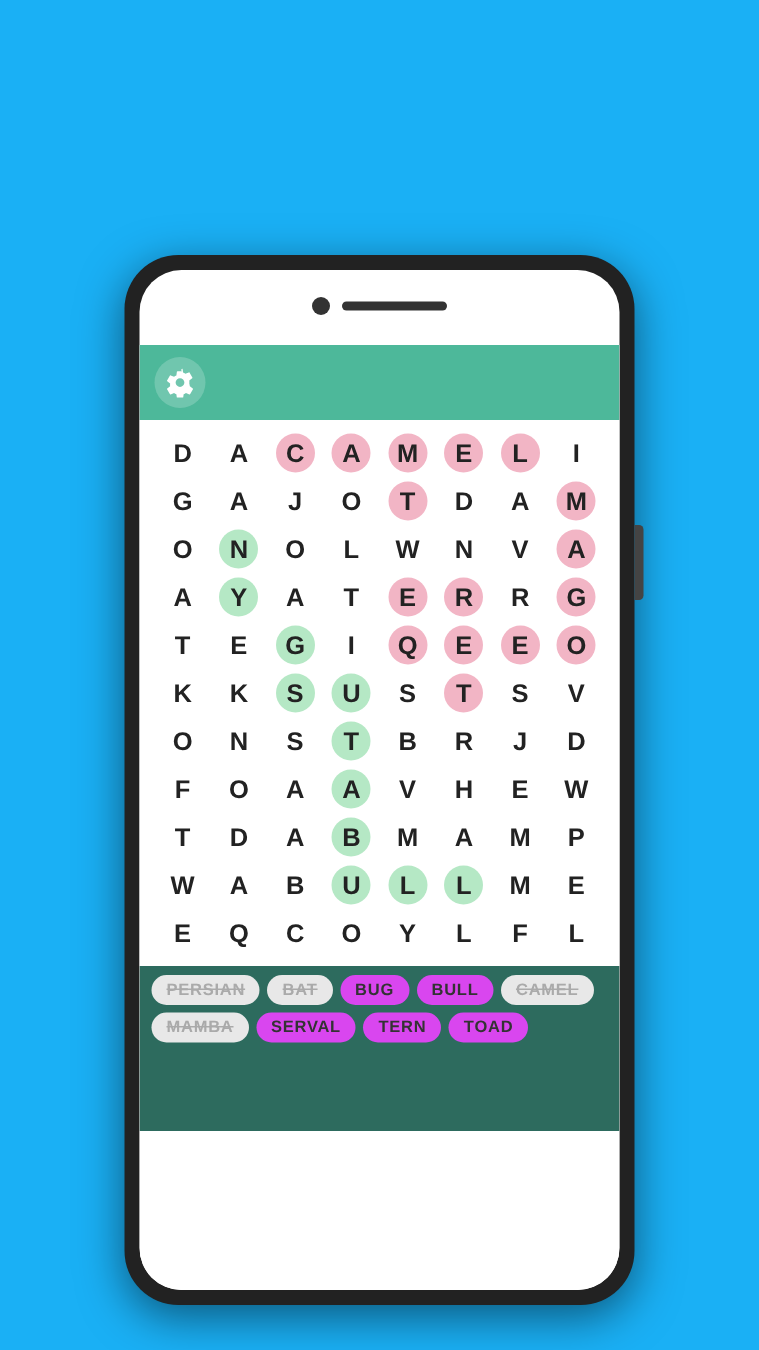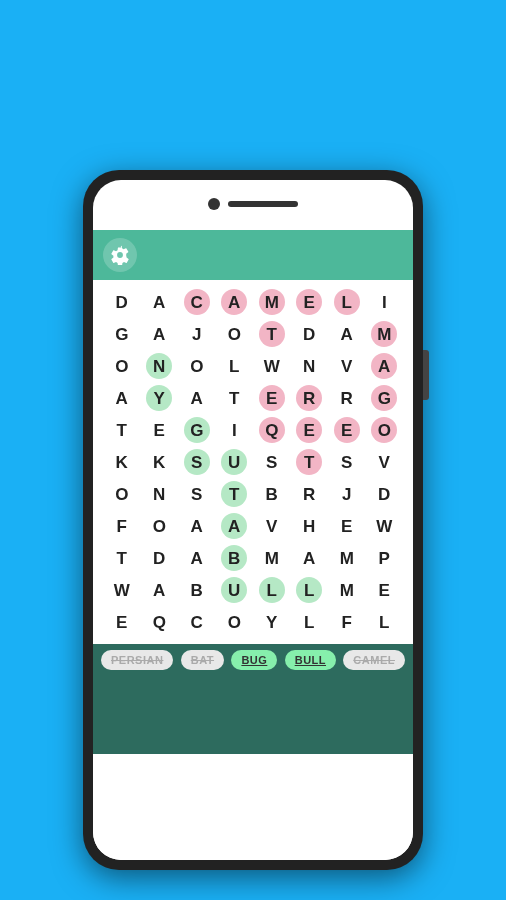--- a/index.html
+++ b/index.html
@@ -165,33 +165,32 @@
     .chips-area {
       background: #2d6b5e;
       padding: 6px 8px 10px;
       min-height: 110px;
     }
     .chips-row {
       display: flex;
       flex-wrap: nowrap;
       gap: 5px;
       margin-bottom: 5px;
-      justify-content: space-between;
+      justify-content: flex-start;
     }
     .chip {
-      background: #86efac;
+      background: #d946ef;
       border-radius: 20px;
       padding: 4px 10px;
       font-size: 11px;
       font-weight: 700;
       color: #333;
       letter-spacing: 0.5px;
       text-transform: uppercase;
       white-space: nowrap;
-      text-decoration: underline;
     }
     .chip.found {
       color: #aaa;
       text-decoration: line-through;
       background: #e8e8e8;
     }
   </style>
 </head>
 <body>
 
@@ -342,17 +341,23 @@
         </div>
 
         <div class="chips-area" id="chips-area">
         <div class="chips-row">
               <div class="chip found">PERSIAN</div>
               <div class="chip found">BAT</div>
               <div class="chip">BUG</div>
               <div class="chip">BULL</div>
               <div class="chip found">CAMEL</div>
             </div>
+            <div class="chips-row">
+              <div class="chip found">MAMBA</div>
+              <div class="chip">SERVAL</div>
+              <div class="chip">TERN</div>
+              <div class="chip">TOAD</div>
+            </div>
           </div>
       </div>
     </div>
   </div>
 </div>
 
 </body></html>

